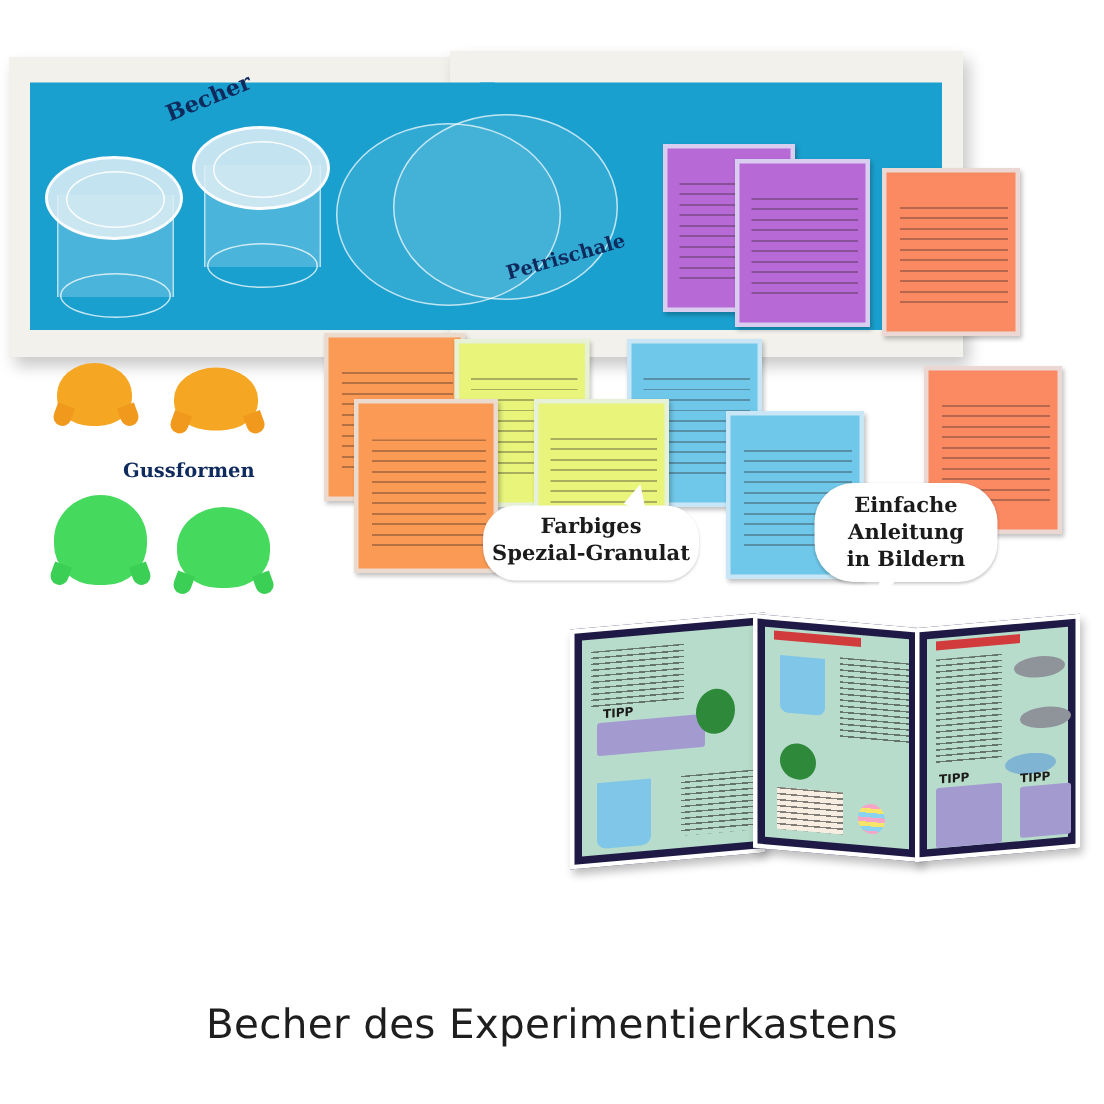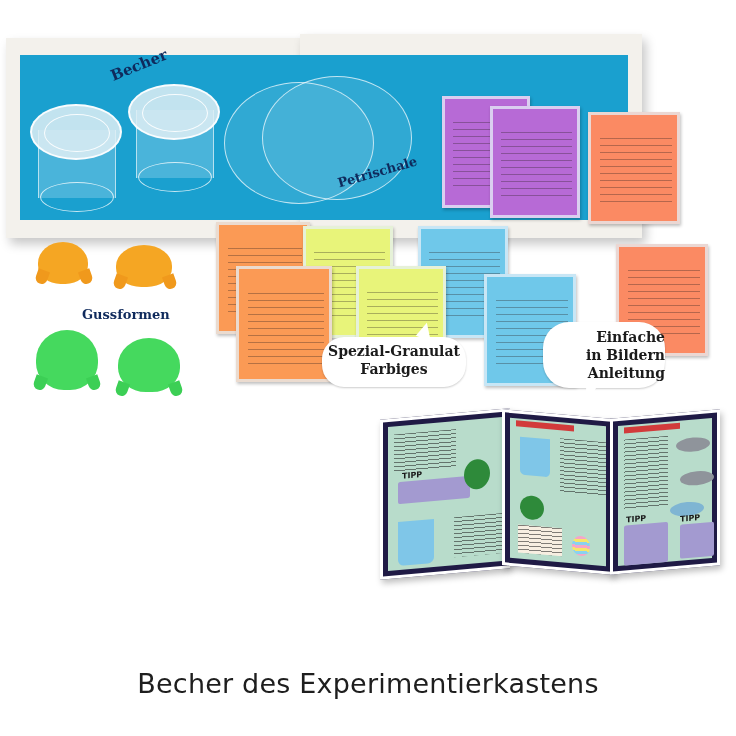--- a/index.html
+++ b/index.html
@@ -111,28 +111,28 @@
     <div class="lines"></div>
   </div>
 <div class="packet" style="left:356px;top:266px;width:90px;height:112px;background:#e8f47a;">
     <div class="lines"></div>
   </div>
 <div class="packet" style="left:484px;top:274px;width:92px;height:112px;background:#6fc8ea;">
     <div class="lines"></div>
   </div>
 
 <div class="bubble" style="left:322px;top:337px;width:144px;height:50px;font-size:14px;padding-top:5px;box-sizing:border-box;">
+  <div>Farbiges</div>
   <div>Spezial-Granulat</div>
-  <div>Farbiges</div>
   <div class="tail" style="left:96px;top:-14px;border-left:6px solid transparent;border-right:10px solid transparent;border-bottom:16px solid #fff;transform:rotate(20deg);"></div>
 </div>
-<div class="bubble" style="left:543px;top:322px;width:122px;height:66px;font-size:14px;padding-top:6px;box-sizing:border-box;border-radius:26px;text-align:right;">
+<div class="bubble" style="left:543px;top:322px;width:122px;height:66px;font-size:14px;padding-top:6px;box-sizing:border-box;border-radius:26px;">
   <div>Einfache</div>
+  <div>Anleitung</div>
   <div>in Bildern</div>
-  <div>Anleitung</div>
   <div class="tail" style="left:40px;top:62px;border-left:6px solid transparent;border-right:6px solid transparent;border-top:18px solid #fff;transform:rotate(18deg);"></div>
 </div>
 
 <div class="booklet">
   <div class="panel" style="left:380px;top:414px;width:130px;height:160px;transform:skewY(-5deg);">
     <div class="inner">
       <div class="txtblock" style="left:6px;top:8px;width:62px;height:38px;"></div>
       <div class="tipbox" style="left:10px;top:56px;width:72px;height:22px;"></div>
       <div class="tip-label" style="left:14px;top:46px;">TIPP</div>
       <div style="position:absolute;left:76px;top:40px;width:26px;height:30px;border-radius:50%;background:#2e8a3a;"></div>

